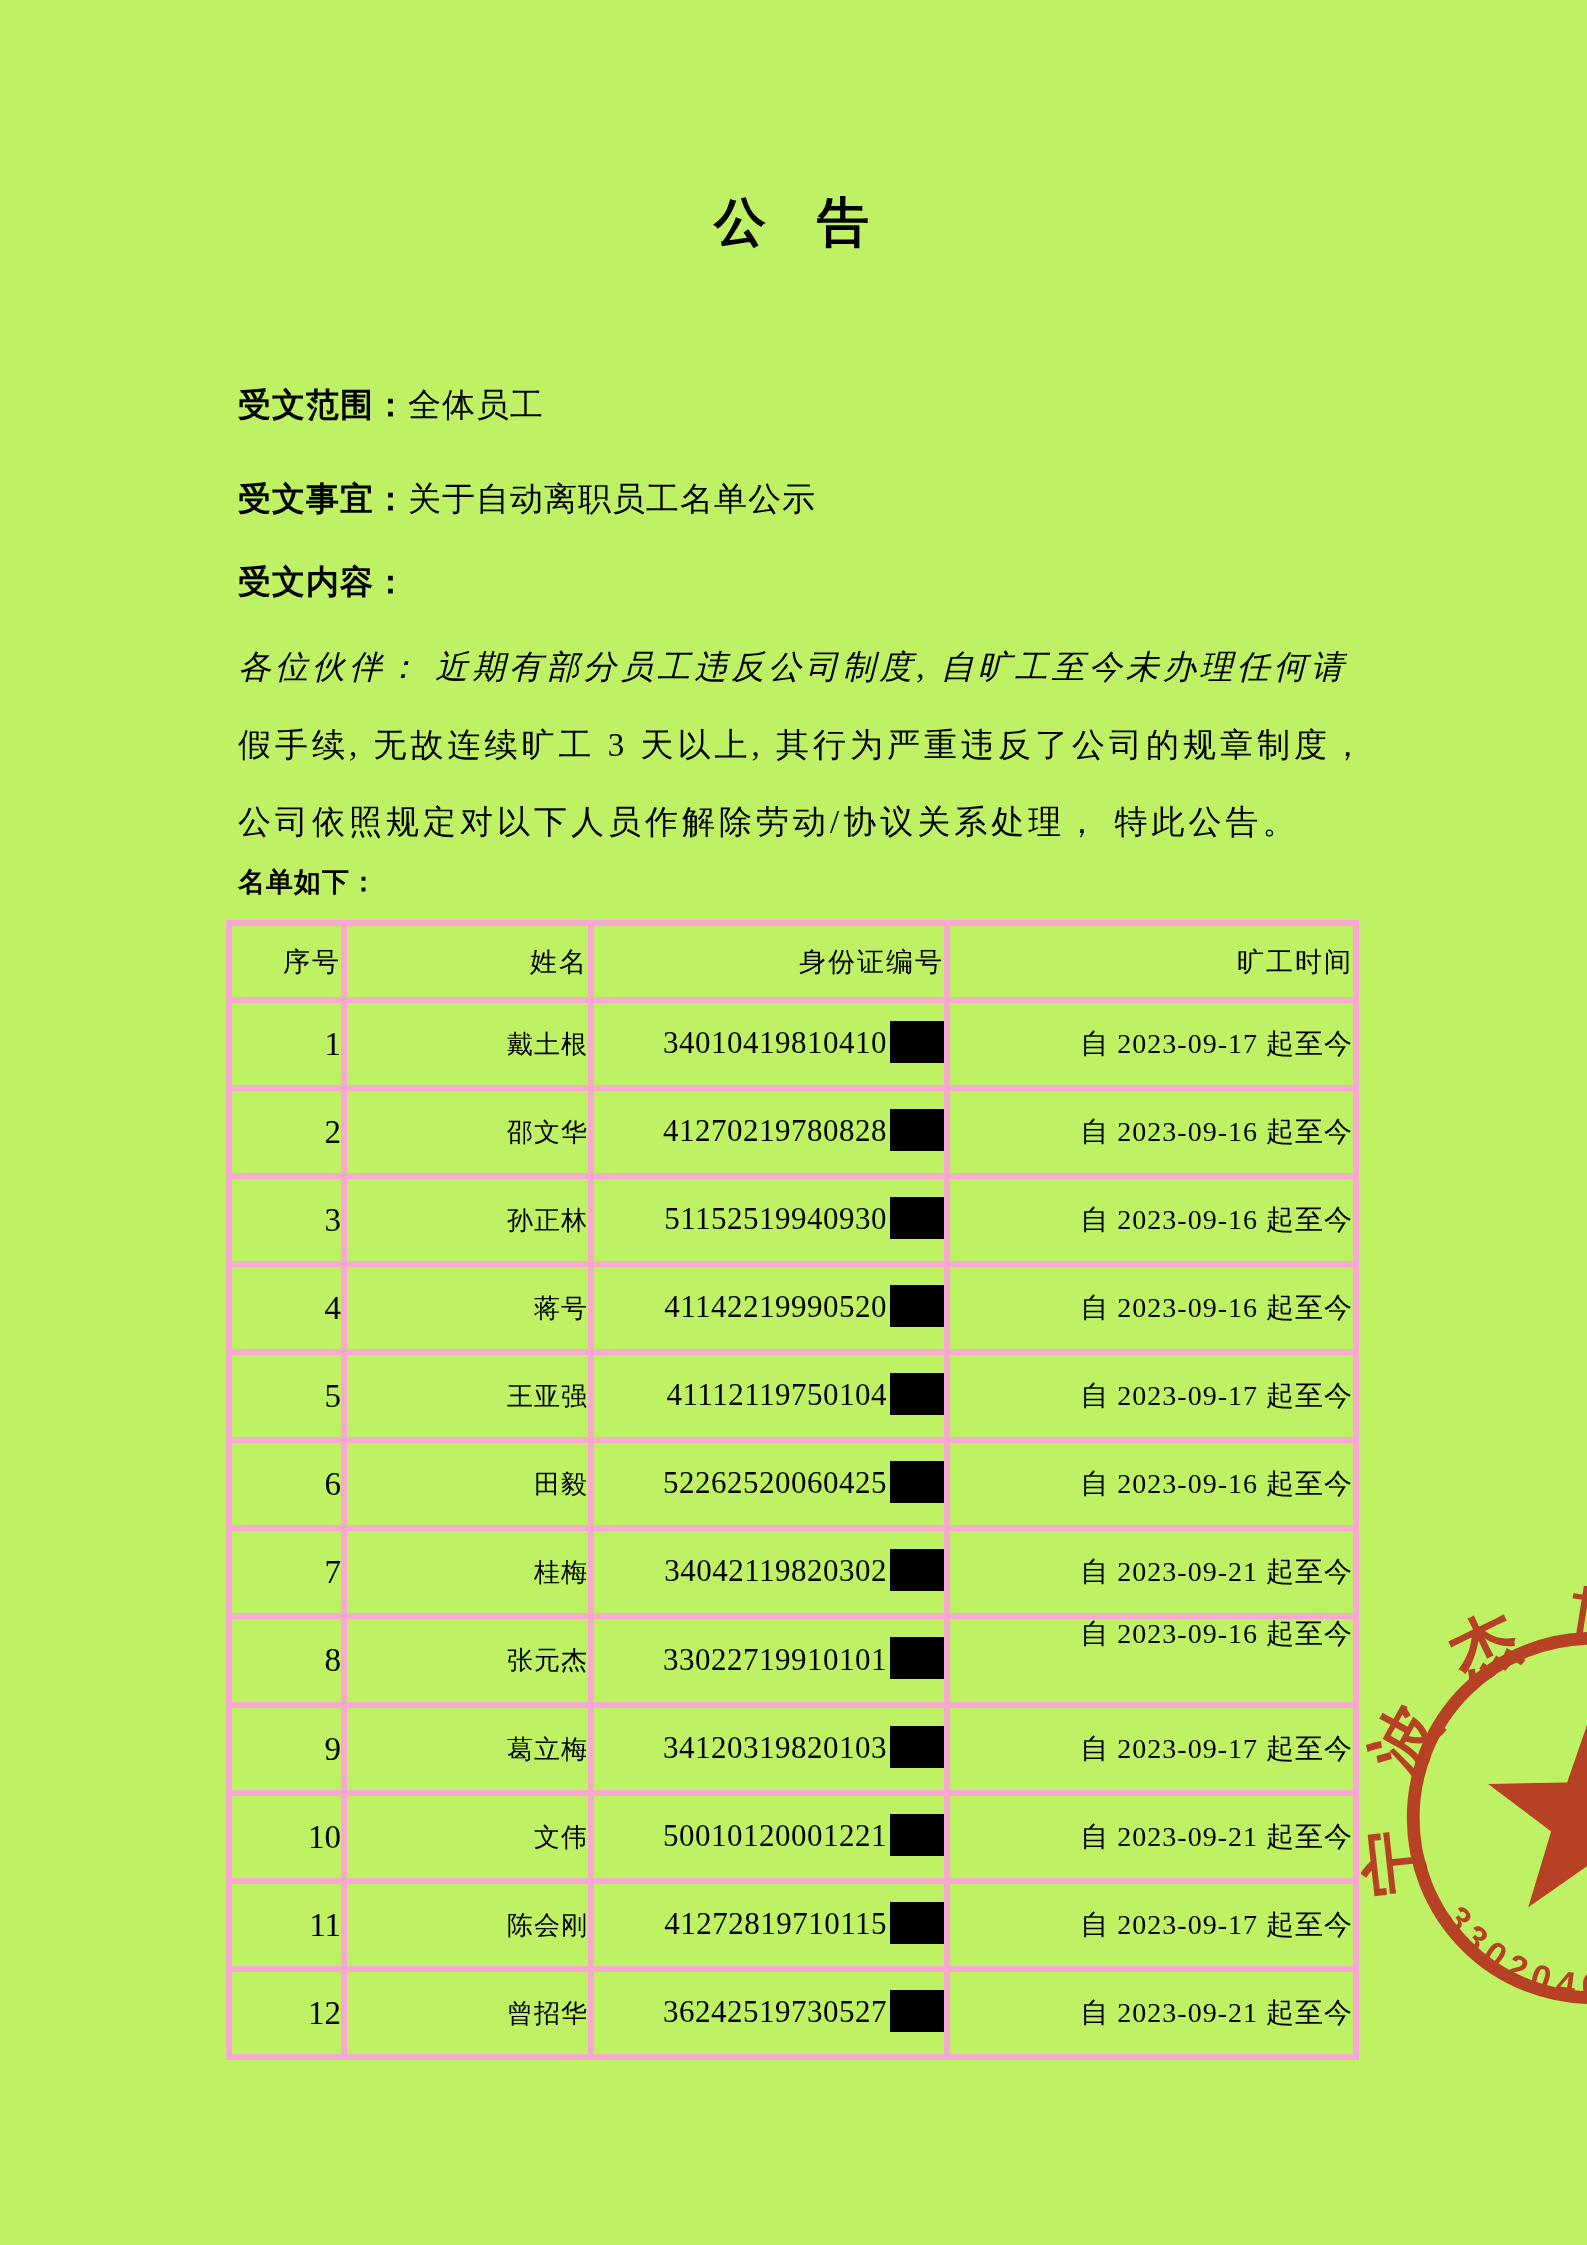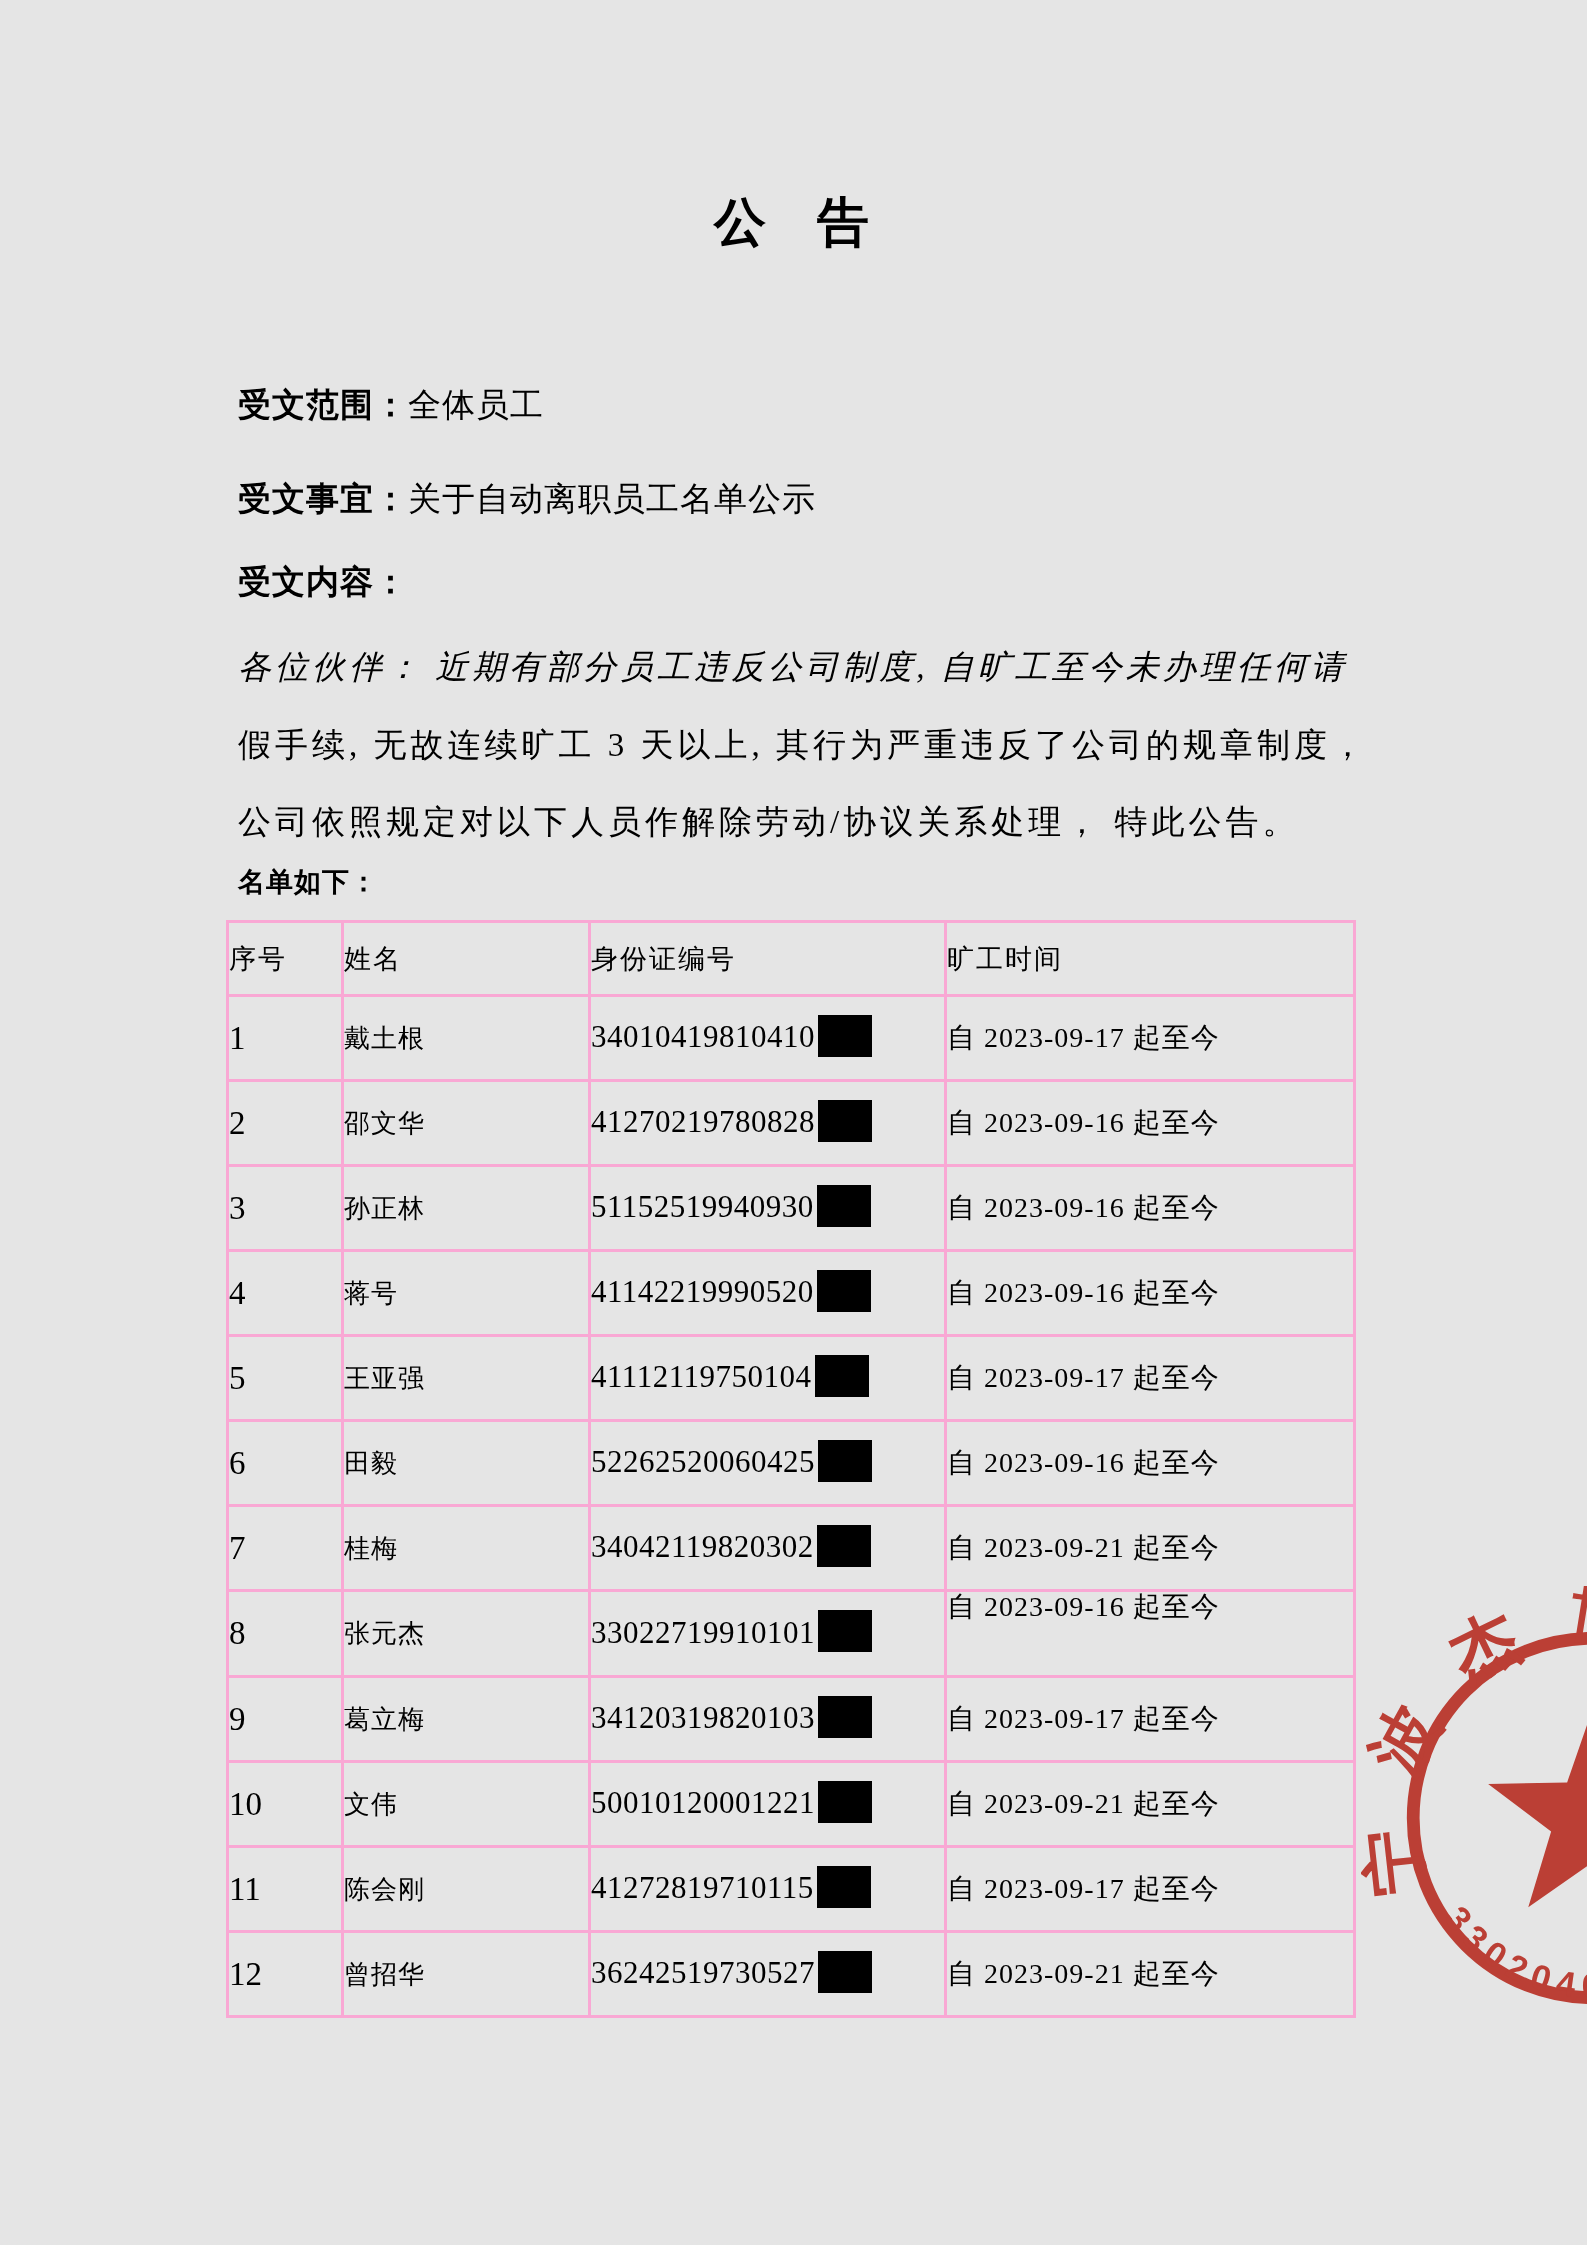--- a/index.html
+++ b/index.html
@@ -1,19 +1,19 @@
 <!DOCTYPE html>
 <html><head>
 <meta charset="utf-8">
 <style>
   html,body{margin:0;padding:0;background:#ffffff;}
   .page{
     position:relative;
     width:1587px;height:2245px;
-    background:#e5e5e5;
+    background:#bef264;
     overflow:hidden;
     color:#000;
     font-family:"Liberation Serif","DejaVu Serif",serif;
   }
   .doc-title{
     position:absolute;left:0;top:188px;width:100%;
     text-align:center;
     font-size:52px;font-weight:bold;
     word-spacing:30px;letter-spacing:4px;
   }
@@ -33,22 +33,22 @@
   .bline.l2{top:800px;}
   .list-heading{
     position:absolute;left:238px;top:864px;
     font-size:27px;font-weight:bold;letter-spacing:1px;
   }
   table.emp{
     position:absolute;left:226px;top:920px;
     width:1127px;border-collapse:collapse;table-layout:fixed;
   }
   table.emp th,table.emp td{
-    border:3px solid #f9a8d4;
-    text-align:left;vertical-align:middle;
+    border:6px solid #f9a8d4;
+    text-align:right;vertical-align:middle;
     padding:0;overflow:hidden;
   }
   table.emp th{height:71px;font-size:27px;font-weight:normal;letter-spacing:2px;}
   table.emp td{height:82px;}
   td.c-no{font-size:33px;}
   td.c-name{font-size:26px;letter-spacing:1px;}
   td.c-id{font-size:31px;}
   td.c-period{font-size:28px;letter-spacing:1px;}
   .idtext{letter-spacing:0.5px;}
   .redact{

